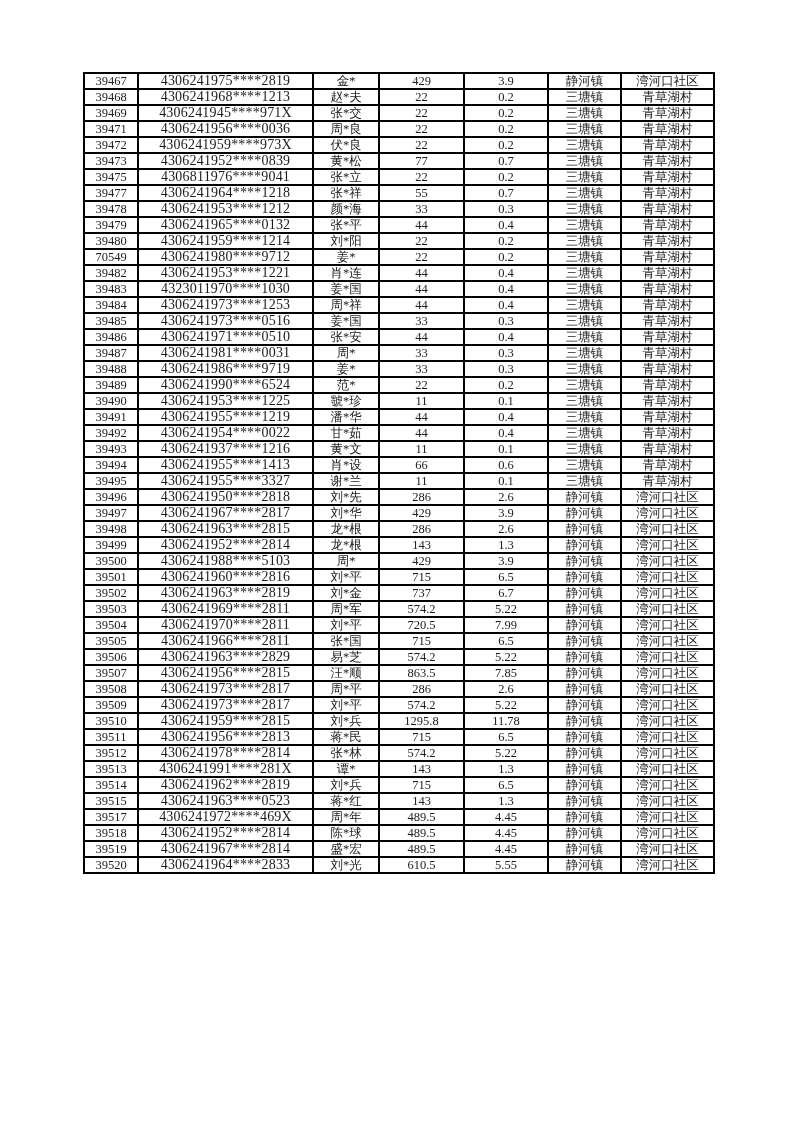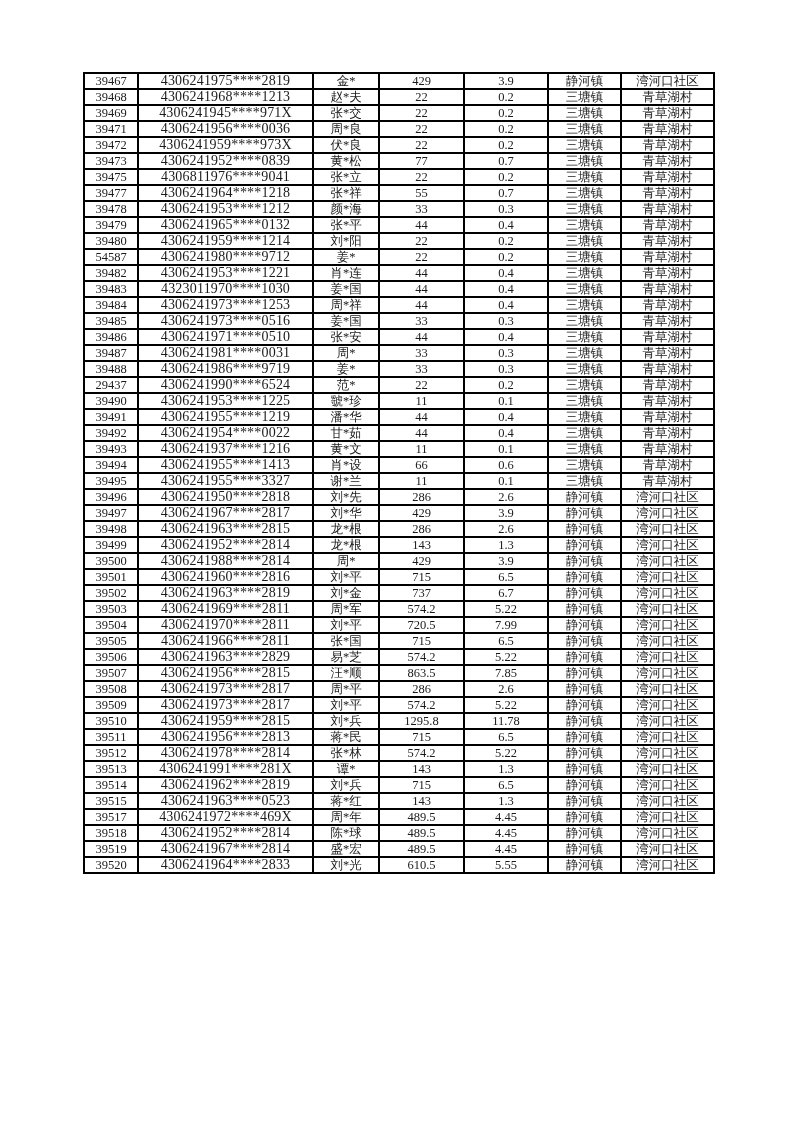--- a/index.html
+++ b/index.html
@@ -154,21 +154,21 @@
         <tr>
           <td>39480</td>
           <td class="id-col">4306241959****1214</td>
           <td>刘*阳</td>
           <td>22</td>
           <td>0.2</td>
           <td>三塘镇</td>
           <td>青草湖村</td>
         </tr>
         <tr>
-          <td>54587</td>
+          <td>70549</td>
           <td class="id-col">4306241980****9712</td>
           <td>姜*</td>
           <td>22</td>
           <td>0.2</td>
           <td>三塘镇</td>
           <td>青草湖村</td>
         </tr>
         <tr>
           <td>39482</td>
           <td class="id-col">4306241953****1221</td>
@@ -226,21 +226,21 @@
         <tr>
           <td>39488</td>
           <td class="id-col">4306241986****9719</td>
           <td>姜*</td>
           <td>33</td>
           <td>0.3</td>
           <td>三塘镇</td>
           <td>青草湖村</td>
         </tr>
         <tr>
-          <td>29437</td>
+          <td>39489</td>
           <td class="id-col">4306241990****6524</td>
           <td>范*</td>
           <td>22</td>
           <td>0.2</td>
           <td>三塘镇</td>
           <td>青草湖村</td>
         </tr>
         <tr>
           <td>39490</td>
           <td class="id-col">4306241953****1225</td>
@@ -326,21 +326,21 @@
           <td>39499</td>
           <td class="id-col">4306241952****2814</td>
           <td>龙*根</td>
           <td>143</td>
           <td>1.3</td>
           <td>静河镇</td>
           <td>湾河口社区</td>
         </tr>
         <tr>
           <td>39500</td>
-          <td class="id-col">4306241988****2814</td>
+          <td class="id-col">4306241988****5103</td>
           <td>周*</td>
           <td>429</td>
           <td>3.9</td>
           <td>静河镇</td>
           <td>湾河口社区</td>
         </tr>
         <tr>
           <td>39501</td>
           <td class="id-col">4306241960****2816</td>
           <td>刘*平</td>

